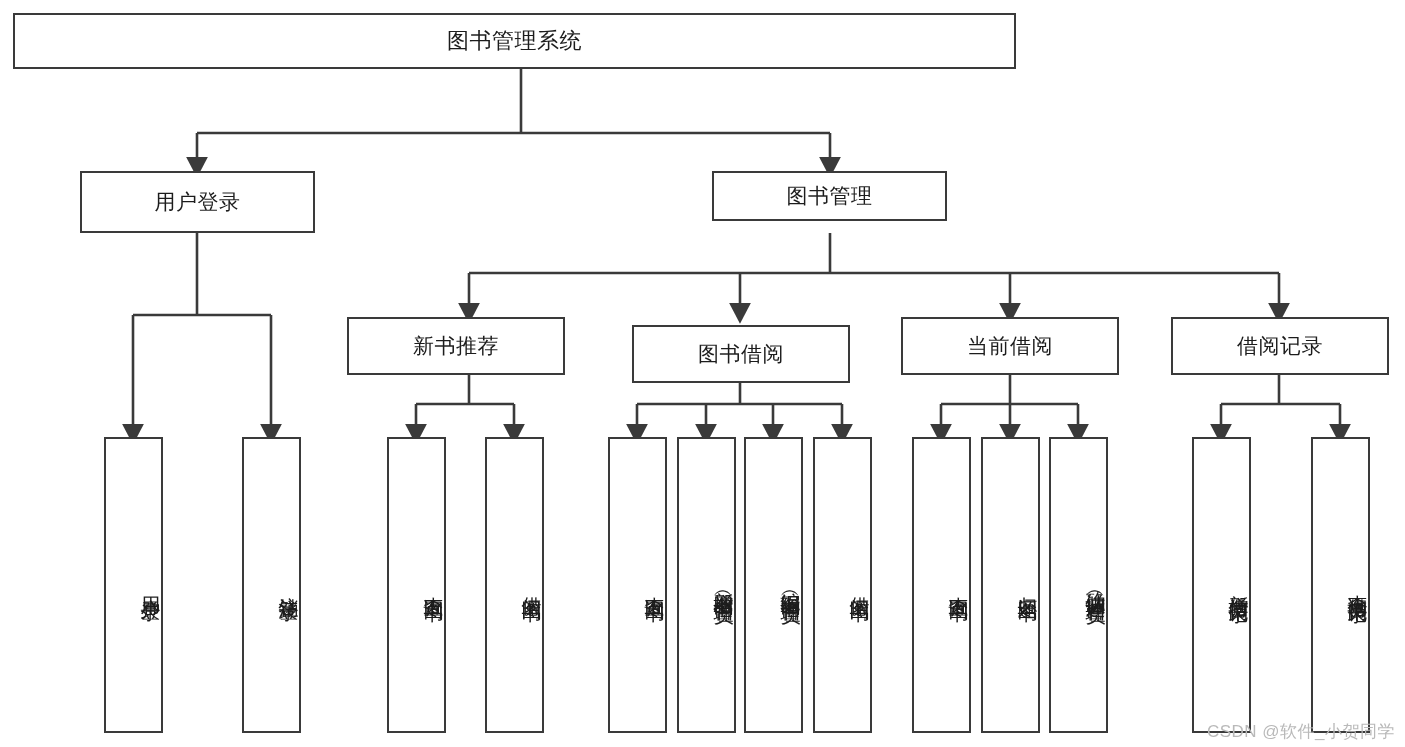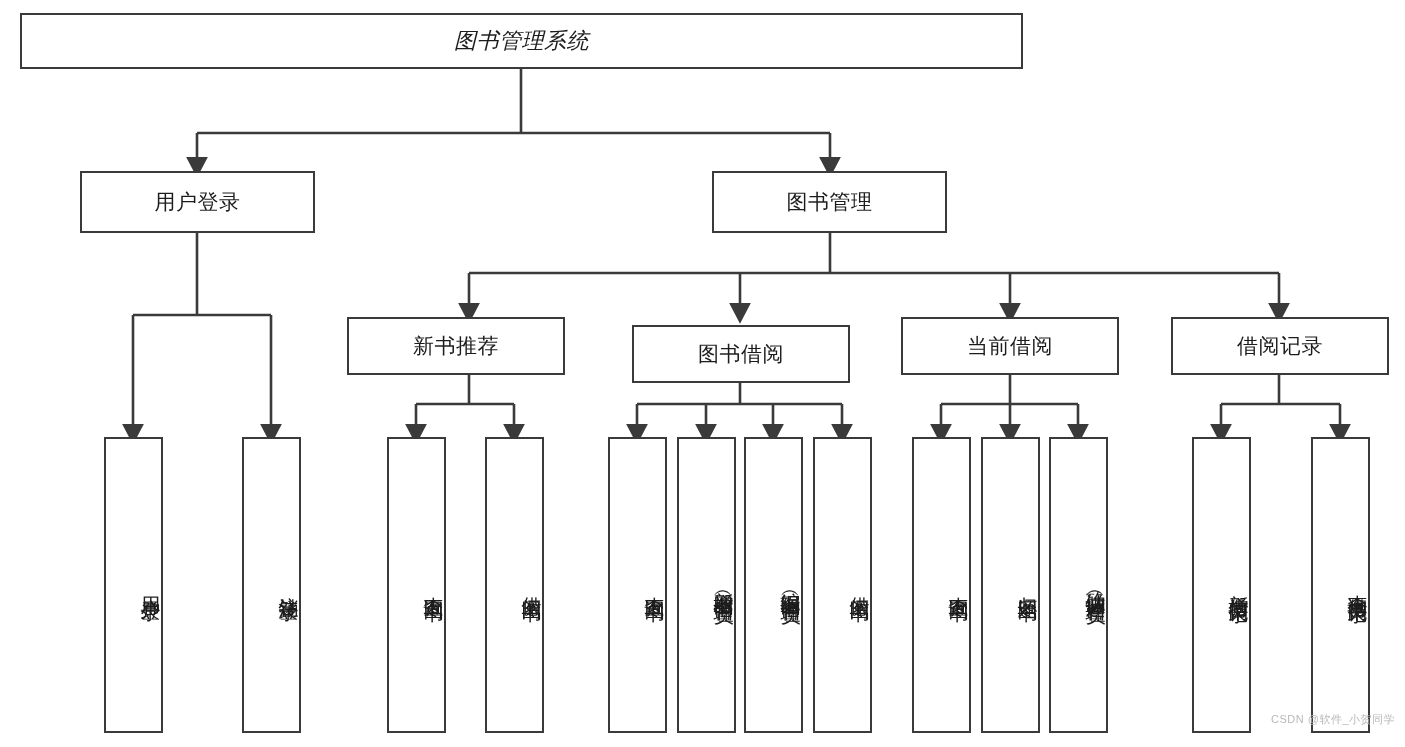--- a/index.html
+++ b/index.html
@@ -55,22 +55,22 @@
     letter-spacing: 2px;
   }
   .node-v .vlabel {
     writing-mode: vertical-rl;
     text-orientation: upright;
     white-space: nowrap;
   }
   #watermark {
     position: absolute;
     right: 10px;
-    bottom: 20px;
-    font-size: 11px;
+    bottom: 4px;
+    font-size: 17px;
     color: #b9b9b9;
     white-space: nowrap;
     letter-spacing: 0.5px;
   }
 </style>
 </head>
 <body>
 
 <div id="diagram-root">
 
@@ -117,28 +117,28 @@
       <path d="M1010,404 L1010,427" marker-end="url(#arrowhead)"></path>
       <path d="M1078,404 L1078,427" marker-end="url(#arrowhead)"></path>
 
       <path d="M1279,375 L1279,404"></path>
       <path d="M1221,404 L1340,404"></path>
       <path d="M1221,404 L1221,427" marker-end="url(#arrowhead)"></path>
       <path d="M1340,404 L1340,427" marker-end="url(#arrowhead)"></path>
     </g>
   </svg>
 
-  <div class="node node-h node-root" style="left:20px; top:13px; width:1003px; height:56px;font-style:italic;">
+  <div class="node node-h node-root" style="left:13px; top:13px; width:1003px; height:56px;">
     <span>图书管理系统</span>
   </div>
 
   <div class="node node-h" style="left:80px; top:171px; width:235px; height:62px;">
     <span>用户登录</span>
   </div>
-  <div class="node node-h" style="left:712px; top:171px; width:235px; height:62px;">
+  <div class="node node-h" style="left:712px; top:171px; width:235px; height:50px;">
     <span>图书管理</span>
   </div>
 
   <div class="node node-h" style="left:347px; top:317px; width:218px; height:58px;">
     <span>新书推荐</span>
   </div>
   <div class="node node-h" style="left:632px; top:317px; width:218px; height:58px;margin-top:8px;">
     <span>图书借阅</span>
   </div>
   <div class="node node-h" style="left:901px; top:317px; width:218px; height:58px;">

